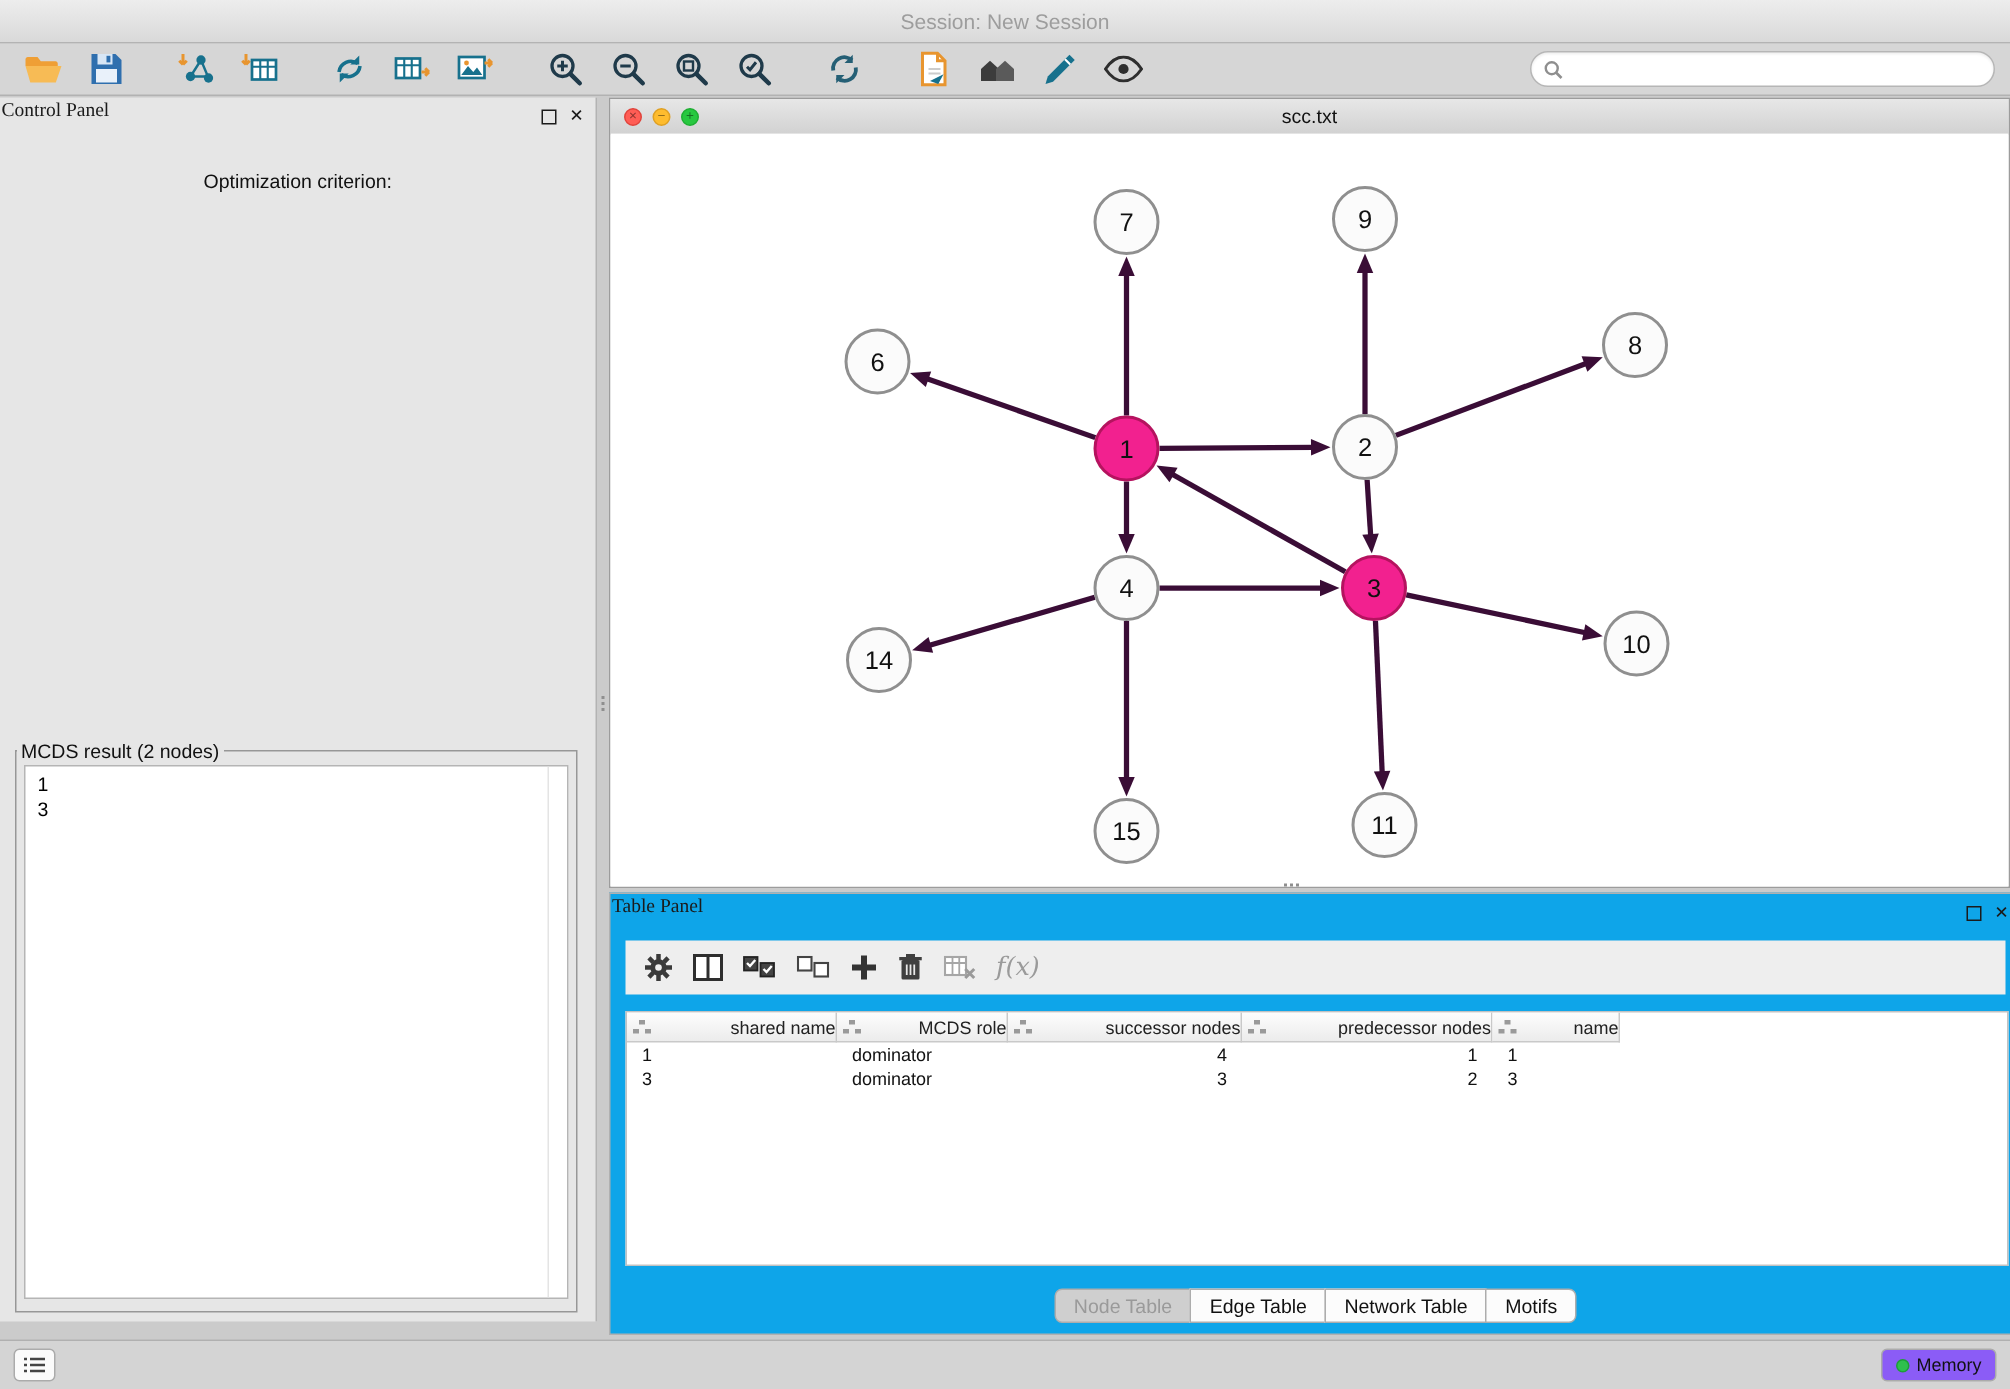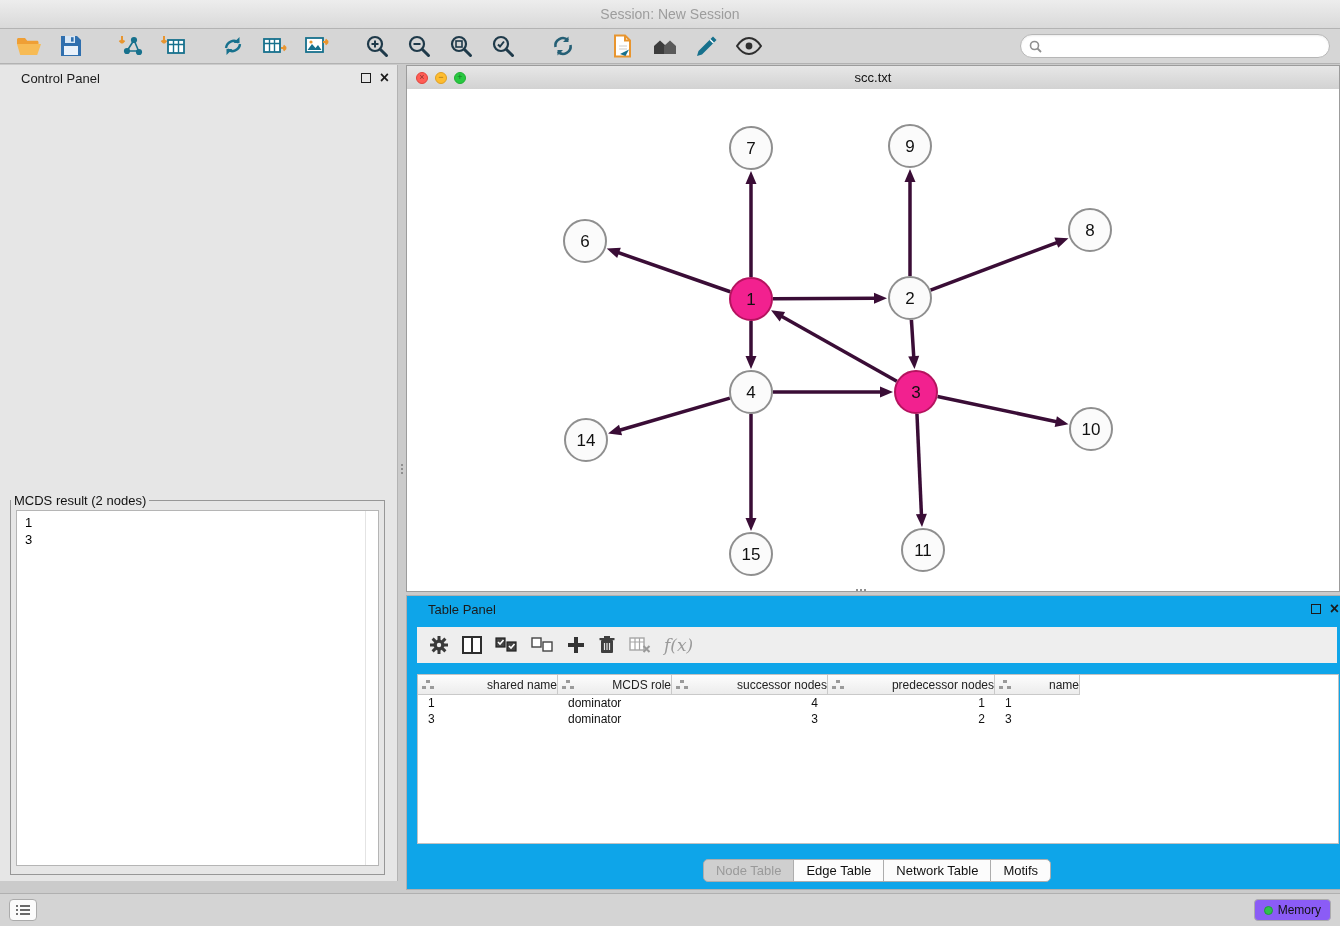--- a/index.html
+++ b/index.html
@@ -11,21 +11,21 @@
   
   .toolbar{position:absolute;left:0;top:29px;right:0;height:35px;background:#d6d6d6;
     border-bottom:1px solid #b2b2b2;display:flex;align-items:center;padding:0 10px;box-sizing:border-box;}
   .grp{display:flex;gap:4px;margin-right:22px;}
   .tbtn{width:38px;height:30px;display:flex;align-items:center;justify-content:center;border-radius:4px;}
   .search{margin-left:auto;width:292px;height:22px;border:1px solid #b6b6b6;border-radius:12px;
     background:#fff;display:flex;align-items:center;padding:0 8px;box-shadow:inset 0 1px 2px rgba(0,0,0,.08);}
   .search input{border:none;outline:none;flex:1;font-size:13px;margin-left:6px;background:transparent;
     font-family:"Liberation Sans",sans-serif;}
   
-  .panel-header{height:26px;display:flex;align-items:center;padding:0 21px;font-size:13px;color:#1b1b1b;position:relative;}
+  .panel-header{height:26px;display:flex;align-items:flex-start;padding:0 1px;font-size:13px;color:#1b1b1b;position:relative;font-family:Liberation Serif, serif;}
   .win-btns{position:absolute;right:8px;top:0;height:26px;display:flex;align-items:center;gap:9px;}
   .float-box{width:8px;height:8px;border:1.5px solid #1b1b1b;display:inline-block;}
   .close-x{font-size:16px;font-weight:900;color:#1b1b1b;line-height:1;}
   .tab{border:1px solid #adadad;margin-left:-1px;padding:3px 12px;background:#fcfcfc;font-size:13px;color:#111;white-space:nowrap;}
   .tab:first-child{border-radius:5px 0 0 5px;margin-left:0;}
   .tab:last-child{border-radius:0 5px 5px 0;}
   .tab.active{background:#cfcfcf;color:#9a9a9a;}
   
   #control-panel{position:absolute;left:0;top:65px;width:398px;height:816px;background:#e6e6e6;
     border-right:1px solid #b3b3b3;box-sizing:border-box;}
@@ -227,20 +227,21 @@
 </div>
 
 <div id="control-panel">
   <div class="panel-header">
     <span>Control Panel</span>
     <span class="win-btns">
       <span class="float-box"></span>
       <span class="close-x">×</span>
     </span>
   </div>
+  <div class="opt-label">Optimization criterion:</div>
   <fieldset id="result-fieldset">
     <legend>MCDS result (2 nodes)</legend>
     <div class="result-list" id="result-list">
         <div>1</div>
         <div>3</div>
       </div>
   </fieldset>
 </div>
 
 <div id="network-window">

